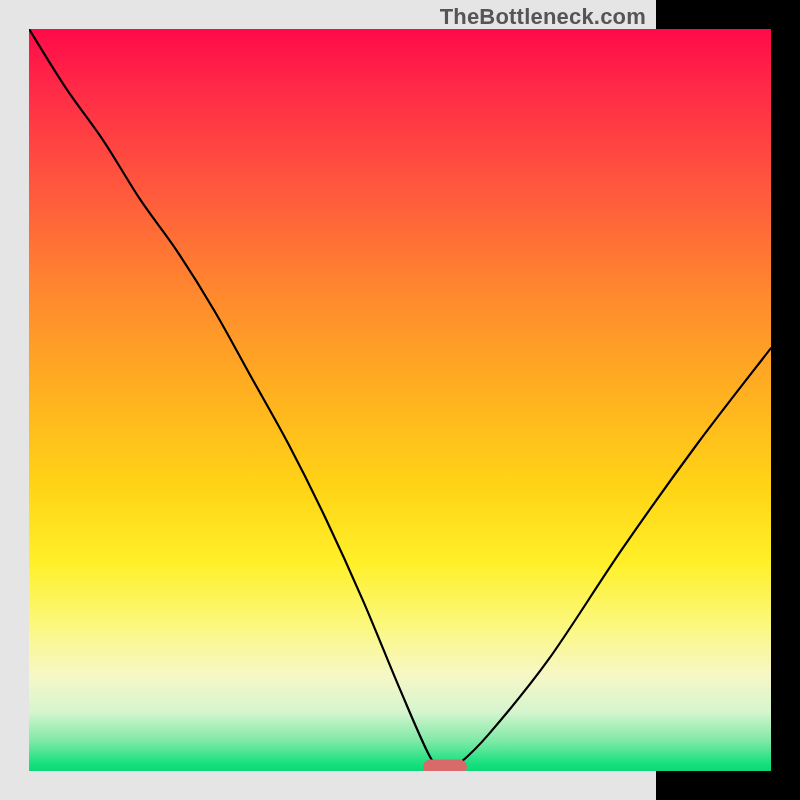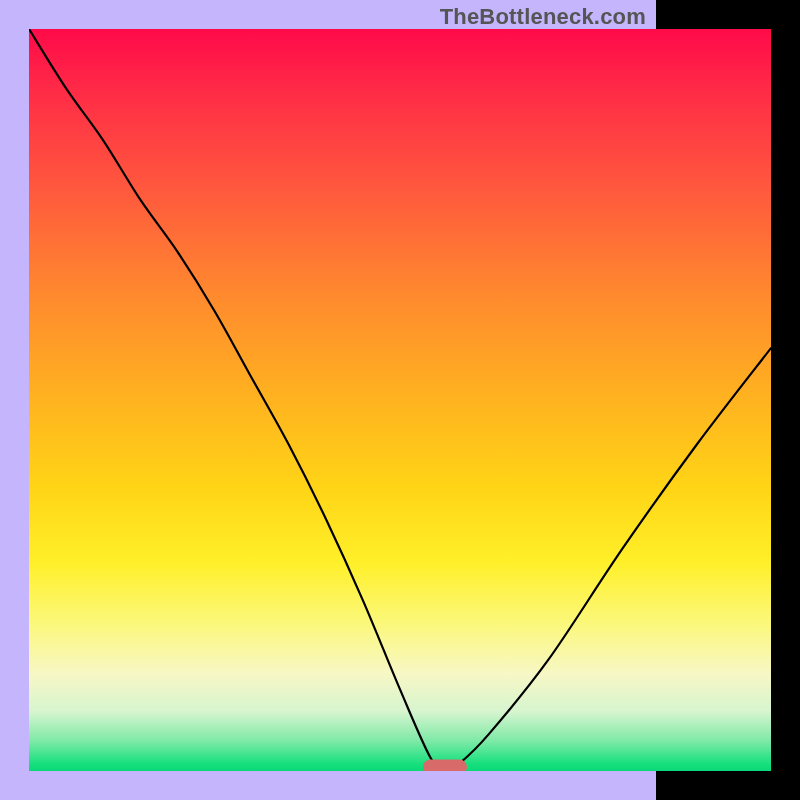--- a/index.html
+++ b/index.html
@@ -10,21 +10,21 @@
     background: #000;
     overflow: hidden;
     font-family: Arial, Helvetica, sans-serif;
   }
   .frame {
     position: absolute;
     left: 0;
     top: 0;
     width: 656px;
     height: 800px;
-    background: #c4b5fd;
+    background: #e5e5e5;
   }
   .watermark {
     position: absolute;
     top: 4px;
     right: 10px;
     color: #555;
     font-size: 22px;
     font-weight: 600;
     letter-spacing: 0.2px;
   }

